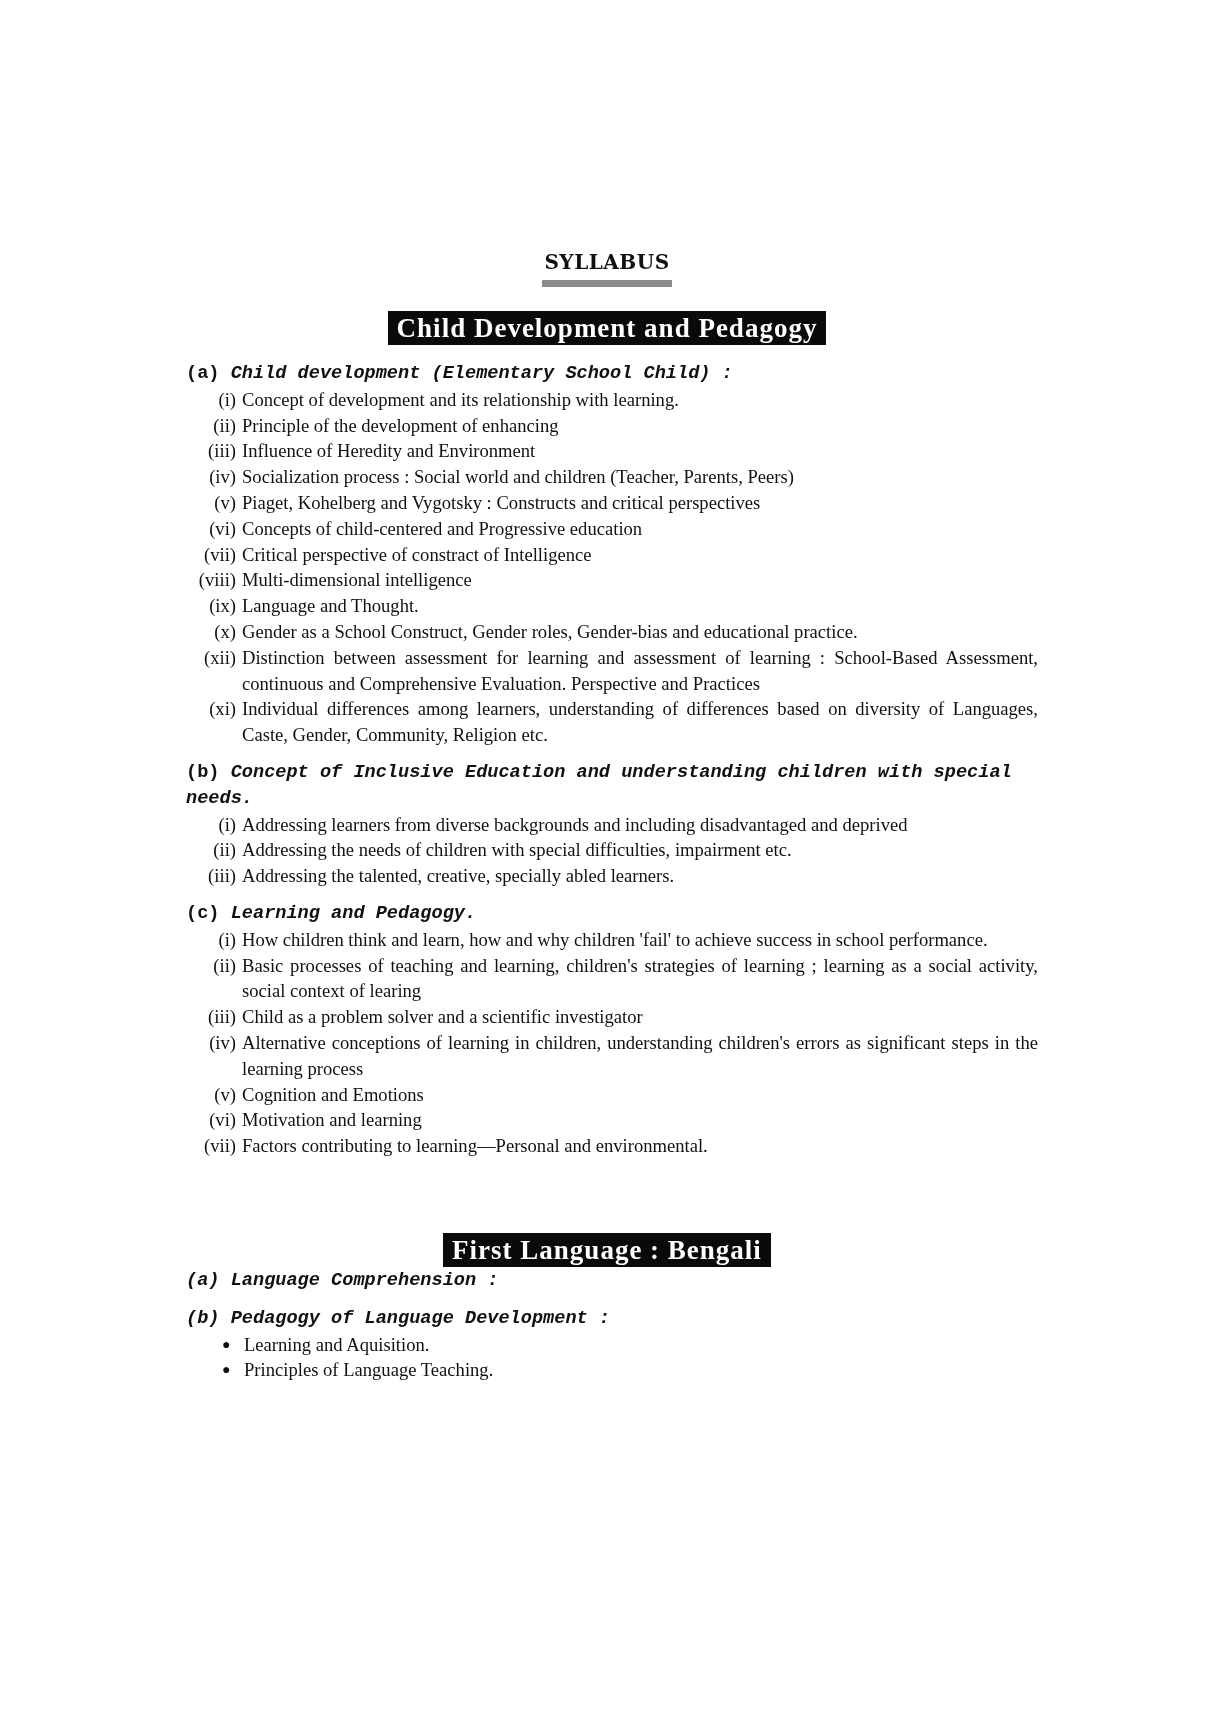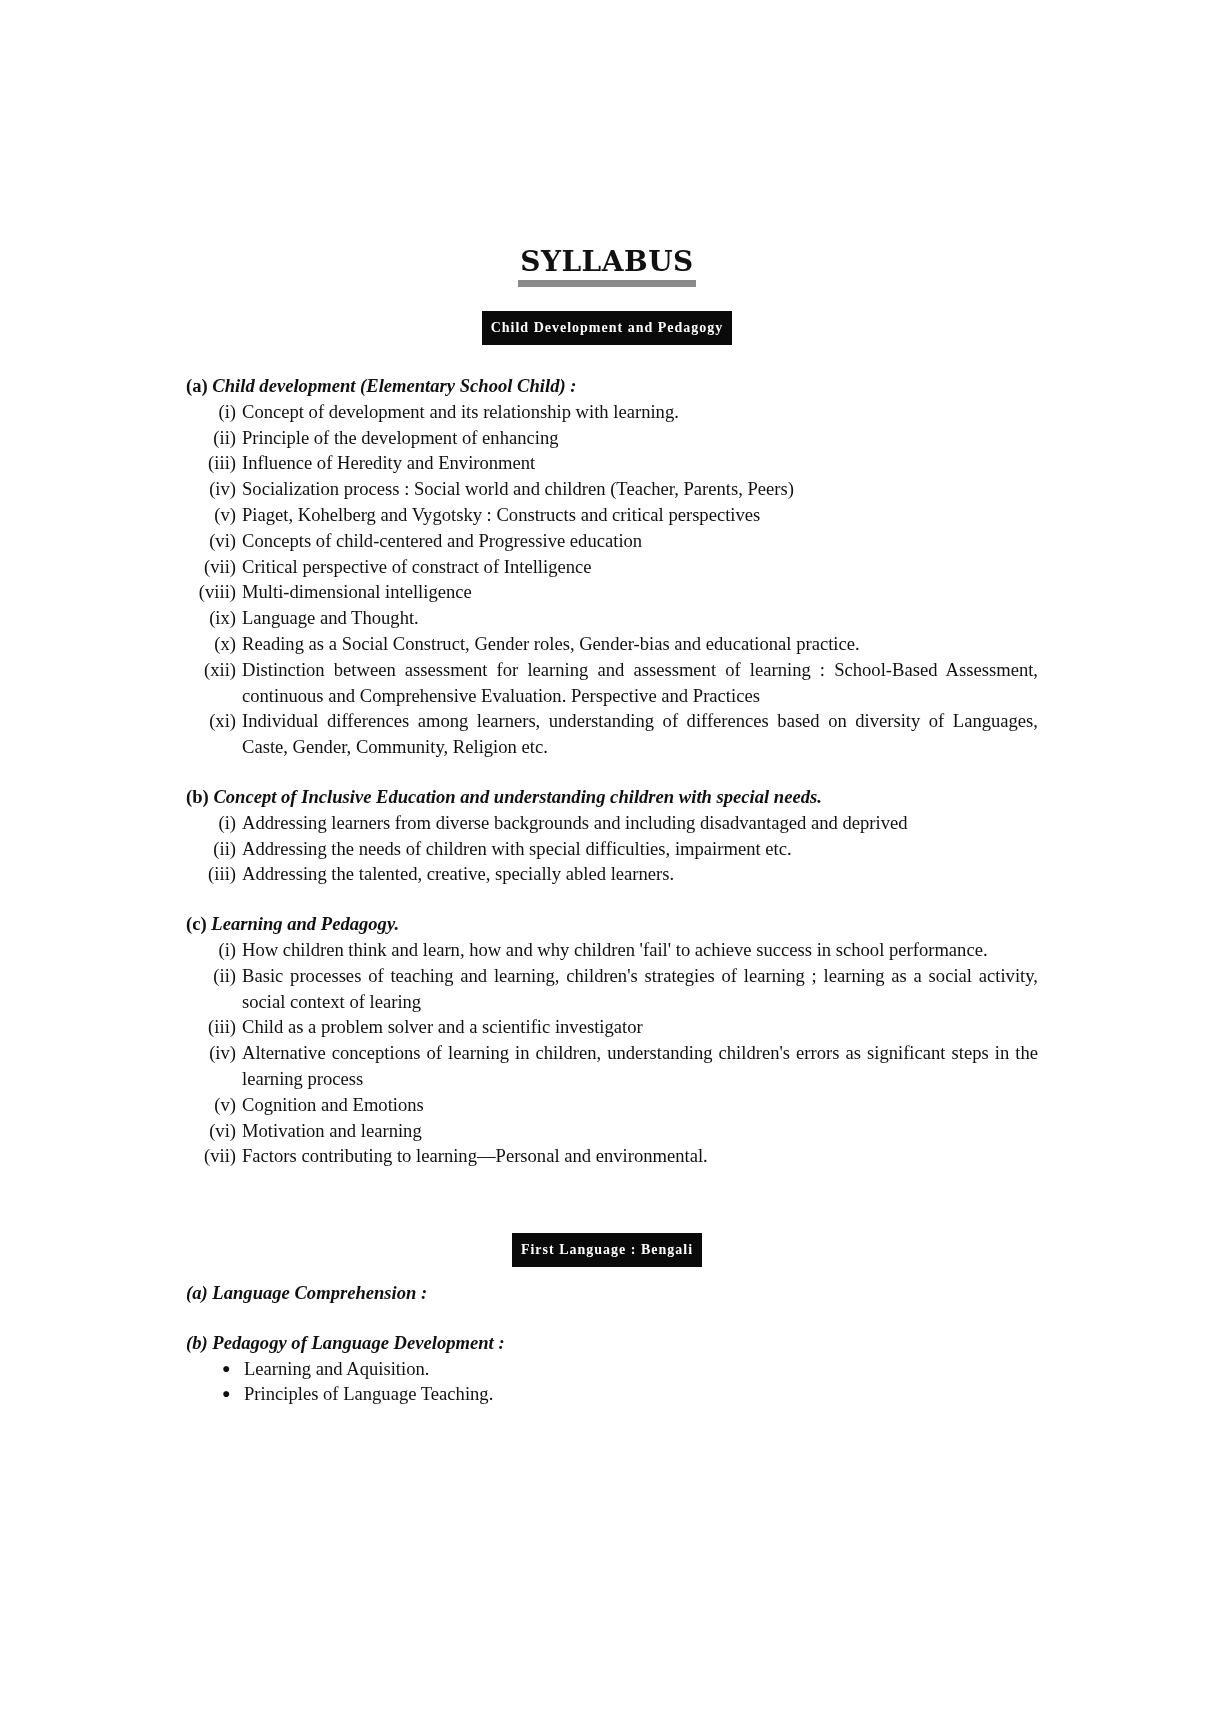--- a/index.html
+++ b/index.html
@@ -5,31 +5,31 @@
     html, body { margin: 0; padding: 0; background: #ffffff; }
     body {
       width: 1214px; height: 1717px; position: relative; overflow: hidden;
       font-family: "Liberation Serif", "DejaVu Serif", serif; color: #111;
     }
     .page-title {
       position: absolute; top: 248px; left: 0; width: 1214px; text-align: center;
     }
     .page-title span {
       display: inline-block; font-family: "DejaVu Serif", serif; font-weight: bold;
-      font-size: 28px; letter-spacing: 0.5px; color: #111;
+      font-size: 20px; letter-spacing: 0.5px; color: #111;
       padding: 0 2px 4px 2px; border-bottom: 7px solid #8a8a8a; line-height: 28px;
     }
     .banner-wrap { position: absolute; left: 0; width: 1214px; text-align: center; }
     .banner {
       display: inline-block; background: #0a0a0a; color: #fff; font-weight: bold;
-      font-size: 14px; letter-spacing: 1px; padding: 4px 9px; line-height: 26px;
+      font-size: 27px; letter-spacing: 1px; padding: 4px 9px; line-height: 26px;
       font-family: "Liberation Serif", serif;
     }
     .content { position: absolute; left: 186px; width: 852px; font-size: 18.6px; line-height: 25.8px; }
-    .section-head { font-weight: bold; font-style: italic; margin-top: 20px; }
+    .section-head { font-weight: bold; font-style: italic; margin-top: 8px; font-family: Liberation Mono, monospace; }
     .section-head .lbl { font-style: normal; }
     .section-head.italic-lbl .lbl { font-style: italic; }
     .item { display: flex; text-align: justify; }
     .item .num { width: 56px; text-align: right; flex: none; padding-right: 6px; box-sizing: border-box; }
     .item .txt { flex: 1; text-align: justify; }
     .para { margin-left: 33px; text-align: justify; }
     .bullet { display: flex; margin-left: 36px; }
     .bullet .dot { width: 22px; flex: none; font-size: 14px; line-height: 25.8px; }
     .gap { height: 4px; }
   </style>
@@ -80,21 +80,21 @@
   <div class="item">
       <span class="num">(viii)</span>
       <span class="txt">Multi-dimensional intelligence</span>
     </div>
   <div class="item">
       <span class="num">(ix)</span>
       <span class="txt">Language and Thought.</span>
     </div>
   <div class="item">
       <span class="num">(x)</span>
-      <span class="txt">Reading as a Social Construct, Gender roles, Gender-bias and educational practice.</span>
+      <span class="txt">Gender as a School Construct, Gender roles, Gender-bias and educational practice.</span>
     </div>
   <div class="item">
       <span class="num">(xii)</span>
       <span class="txt">Distinction between assessment for learning and assessment of learning : School-Based Assessment, continuous and Comprehensive Evaluation. Perspective and Practices</span>
     </div>
   <div class="item">
       <span class="num">(xi)</span>
       <span class="txt">Individual differences among learners, understanding of differences based on diversity of Languages, Caste, Gender, Community, Religion etc.</span>
     </div>
 

